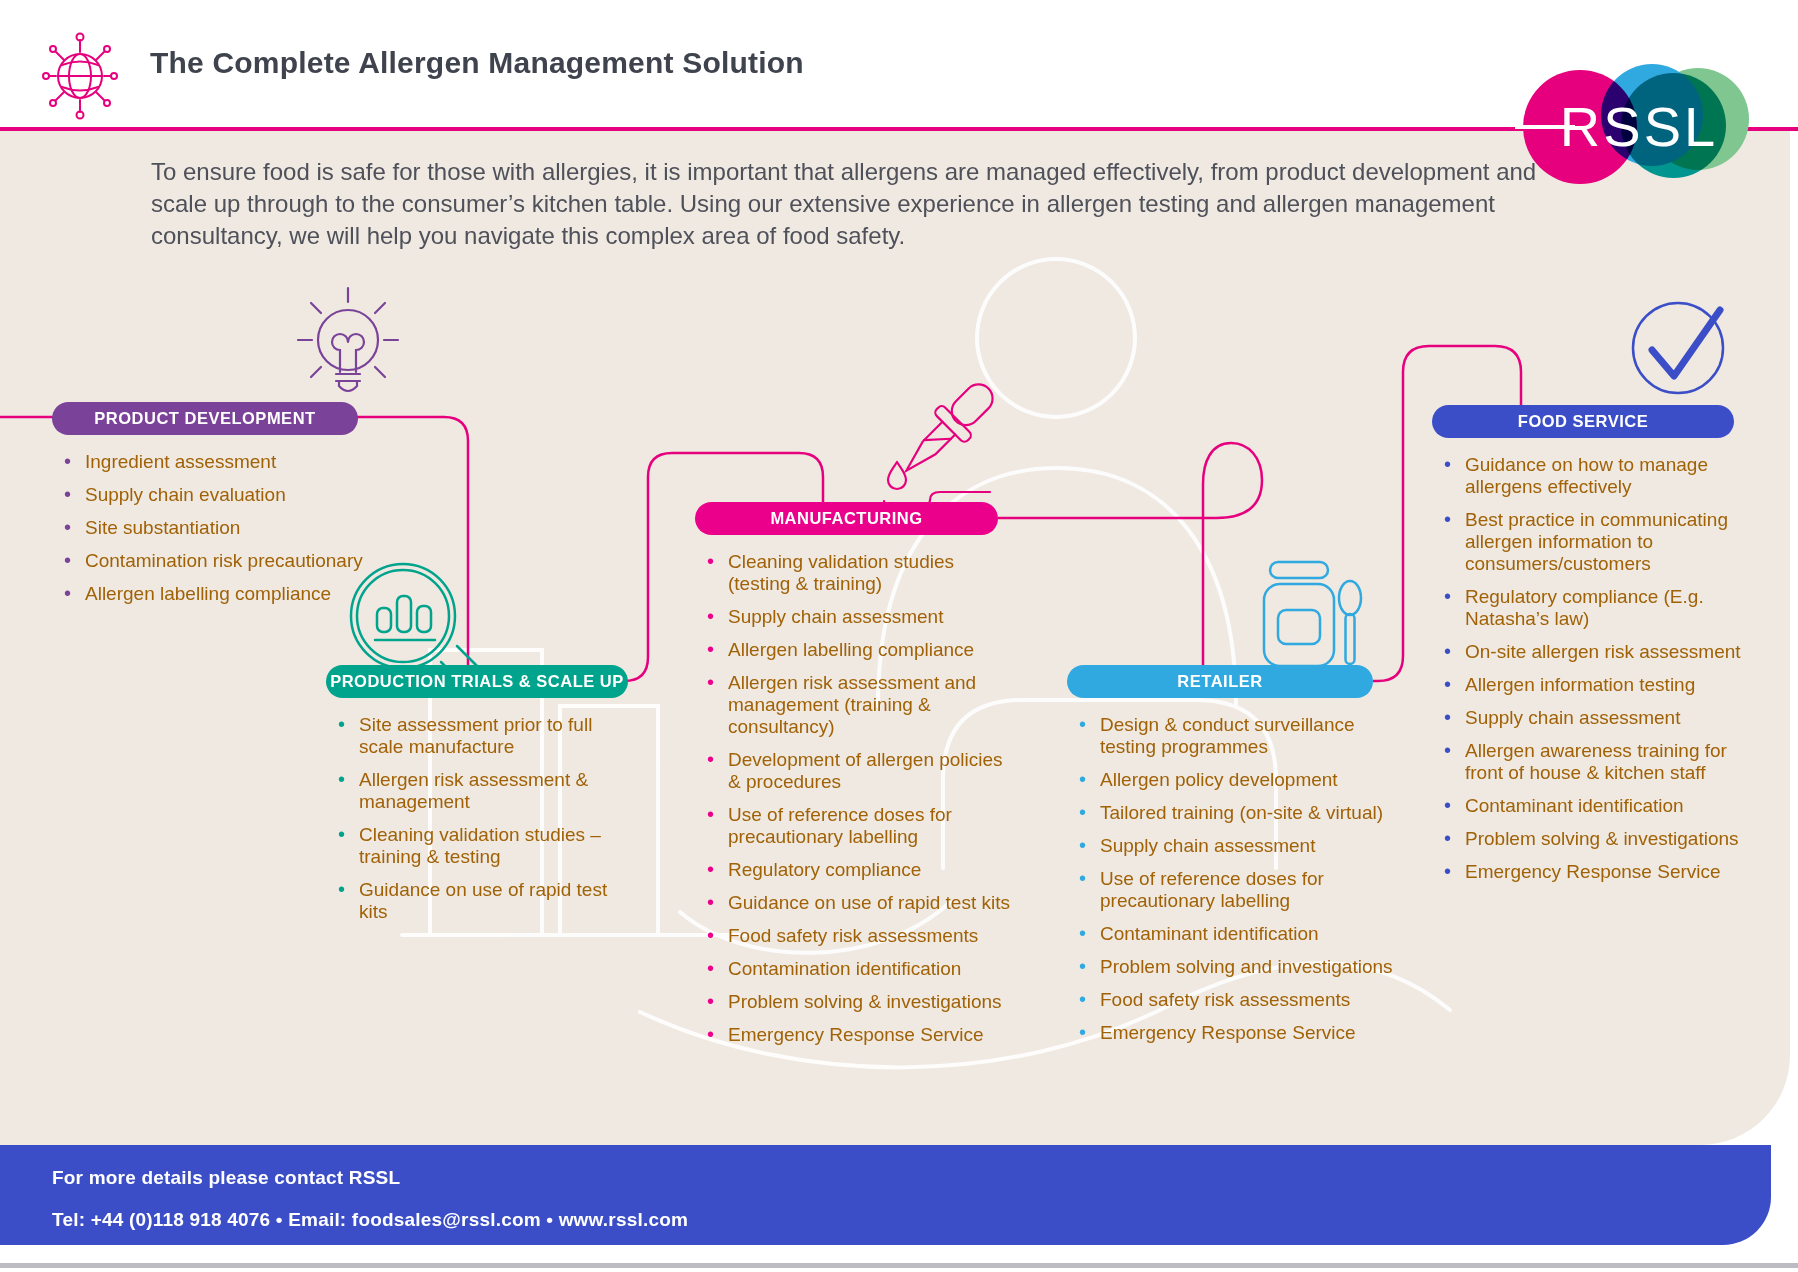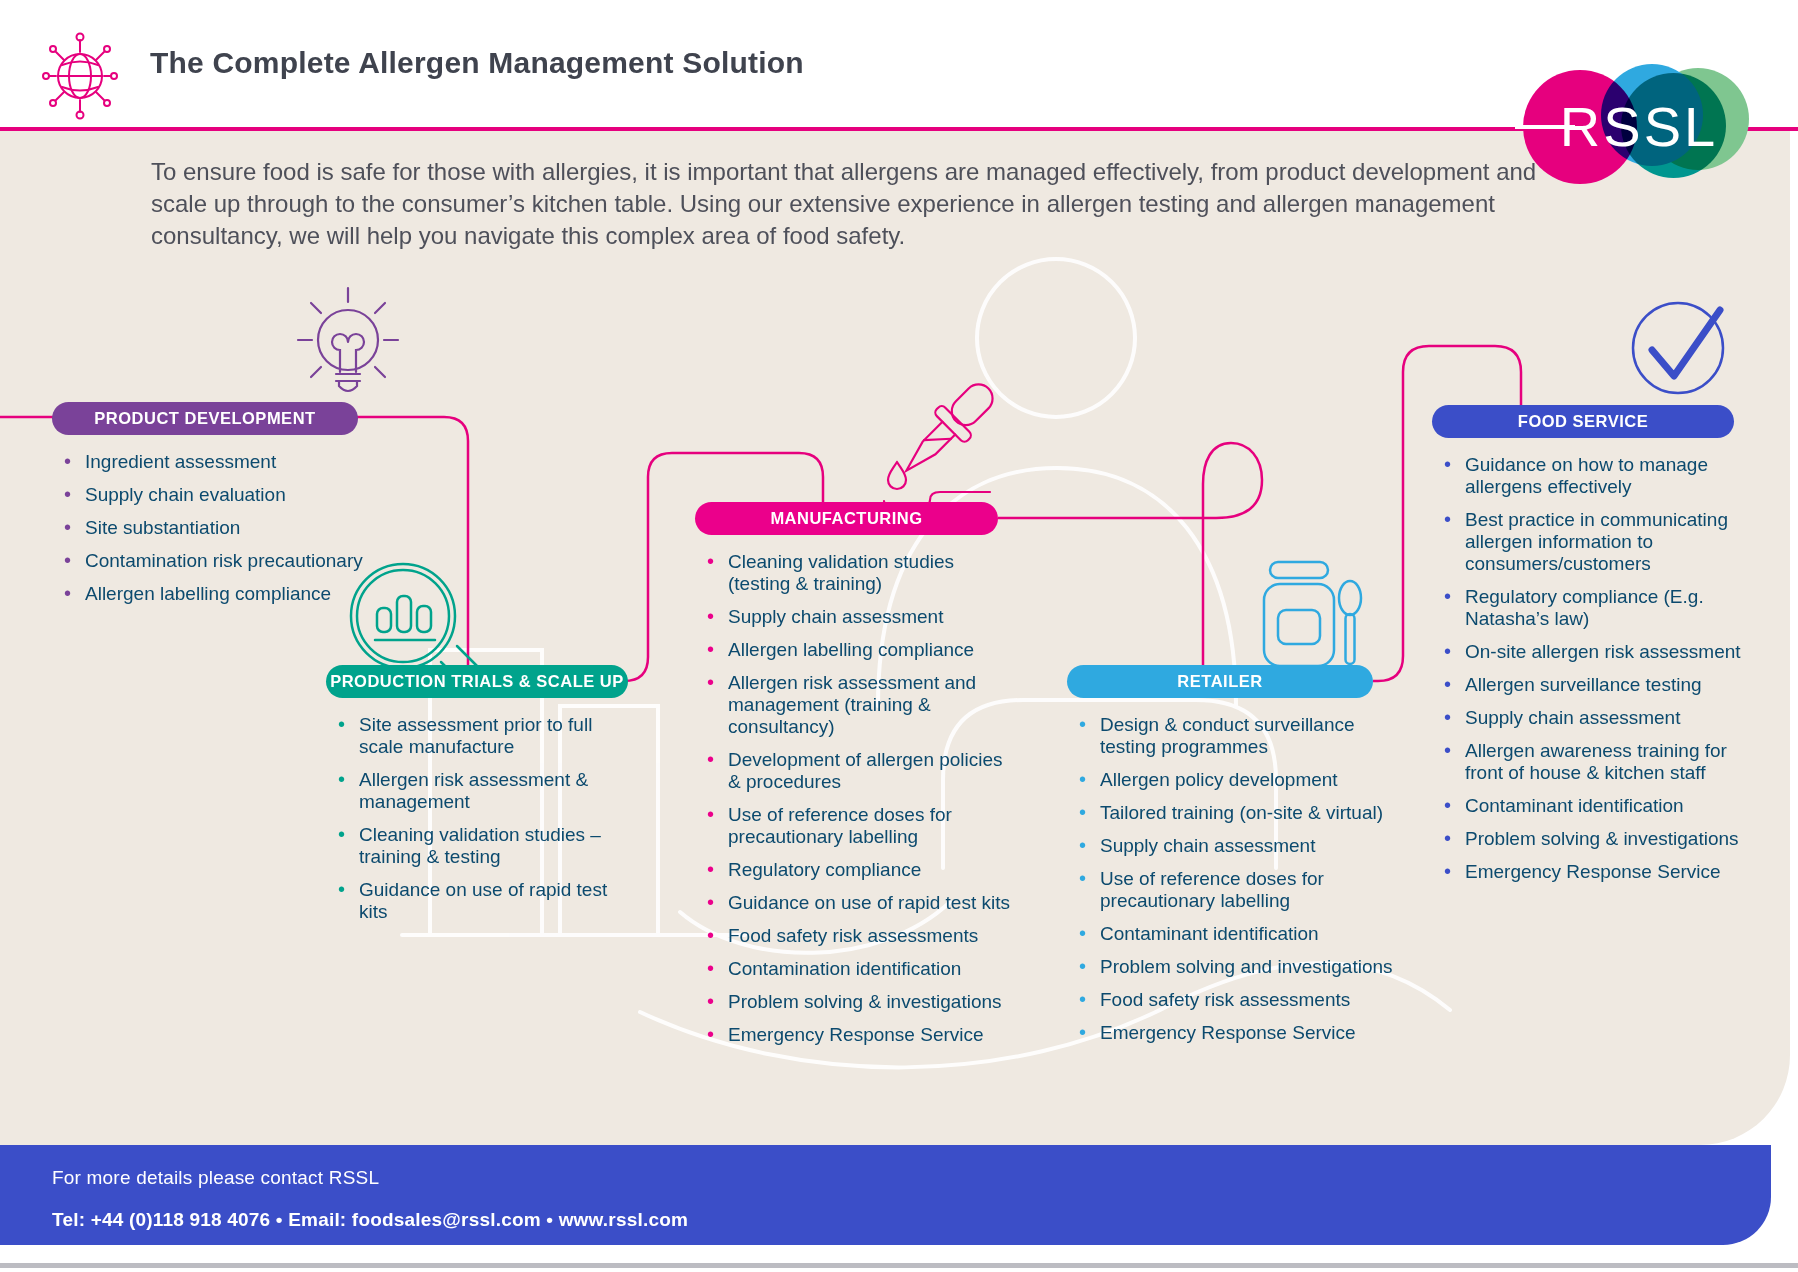--- a/index.html
+++ b/index.html
@@ -26,32 +26,32 @@
   
   .canvas{position:absolute;left:0;top:131px;width:1790px;height:1014px;background:#efe9e1;
     border-radius:0 0 90px 0;z-index:0;}
   .overlay{position:absolute;left:0;top:0;width:1798px;height:1272px;z-index:1;pointer-events:none;}
   .intro{position:absolute;left:151px;top:156px;width:1390px;font-size:24px;line-height:32px;
     color:#4e505a;z-index:2;}
   
   .section{position:absolute;z-index:2;}
   .pill{height:33px;border-radius:17px;display:flex;align-items:center;justify-content:center;
     background:var(--c);color:#fff;font-size:16.5px;font-weight:700;letter-spacing:.5px;}
-  .section ul{list-style:none;margin:16px 0 0 10px;padding:0;font-size:19px;line-height:22px;color:#0c4a6e;}
+  .section ul{list-style:none;margin:16px 0 0 10px;padding:0;font-size:19px;line-height:22px;color:#a16207;}
   .section li{position:relative;padding-left:23px;margin-bottom:11px;}
   .section li::before{content:"\2022";position:absolute;left:2px;top:-1px;color:var(--c);font-size:20px;}
   #sec-0{left:52px;top:402px;width:340px;}   #sec-0 .pill{width:306px;}
   #sec-1{left:326px;top:665px;width:285px;}  #sec-1 .pill{width:302px;}
   #sec-2{left:695px;top:502px;width:320px;}  #sec-2 .pill{width:303px;}
   #sec-3{left:1067px;top:665px;width:335px;} #sec-3 .pill{width:306px;}
   #sec-4{left:1432px;top:405px;width:325px;} #sec-4 .pill{width:302px;}
   
   .footer{position:absolute;left:0;top:1145px;width:1771px;height:100px;background:#3b4ec8;
     border-radius:0 0 48px 0;z-index:2;color:#fff;}
-  .footer-line1{position:absolute;left:52px;top:22px;font-size:19px;font-weight:400;letter-spacing:.2px;}
+  .footer-line1{position:absolute;left:52px;top:22px;font-size:19px;font-weight:700;letter-spacing:.2px;}
   .footer-line2{position:absolute;left:52px;top:52px;font-size:19px;font-weight:700;letter-spacing:.2px;margin-top:12px;}
   .bottom-strip{position:absolute;left:0;top:1263px;width:1798px;height:5px;background:#bcbcc2;z-index:2;}
 </style>
 </head>
 <body>
 
 <div class="canvas"></div>
 
 <svg class="overlay" width="1798" height="1272" viewBox="0 0 1798 1272">
 
@@ -195,21 +195,21 @@
       <li>Emergency Response Service</li>
     </ul>
 </div>
 <div class="section" id="sec-4" style="--c: #3b4ec8;">
   <div class="pill">FOOD SERVICE</div>
   <ul>
       <li>Guidance on how to manage allergens effectively</li>
       <li>Best practice in communicating allergen information to consumers/customers</li>
       <li>Regulatory compliance (E.g. Natasha’s law)</li>
       <li>On-site allergen risk assessment</li>
-      <li>Allergen surveillance testing</li>
+      <li>Allergen information testing</li>
       <li>Supply chain assessment</li>
       <li>Allergen awareness training for front of house &amp; kitchen staff</li>
       <li>Contaminant identification</li>
       <li>Problem solving &amp; investigations</li>
       <li>Emergency Response Service</li>
     </ul>
 </div>
 
 <div class="footer">
   <div class="footer-line1">For more details please contact RSSL</div>

